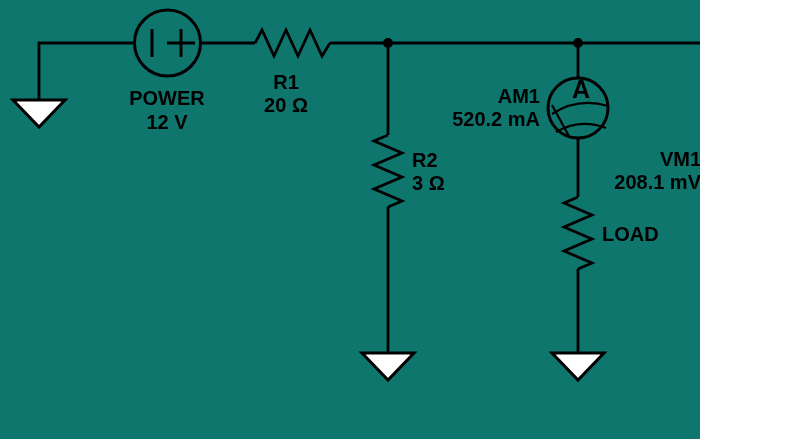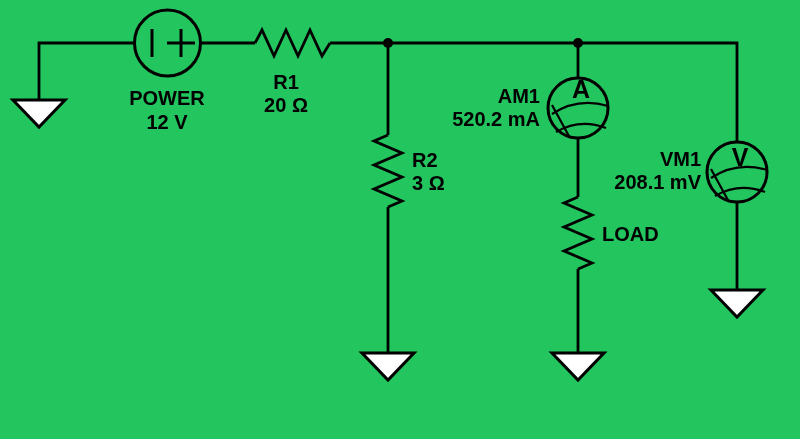--- a/index.html
+++ b/index.html
@@ -2,23 +2,23 @@
 <html><head>
 <meta charset="utf-8">
 <style>
   html, body {
     margin: 0;
     padding: 0;
     background: #ffffff;
   }
   .page {
     position: relative;
-    width: 800px;
+    width: 700px;
     height: 439px;
-    background: #22c55e;
+    background: #0f766e;
     overflow: hidden;
   }
   svg text {
     font-family: "Liberation Sans", sans-serif;
     fill: #000000;
   }
   .lbl {
     font-size: 20px;
     font-weight: bold;
   }

